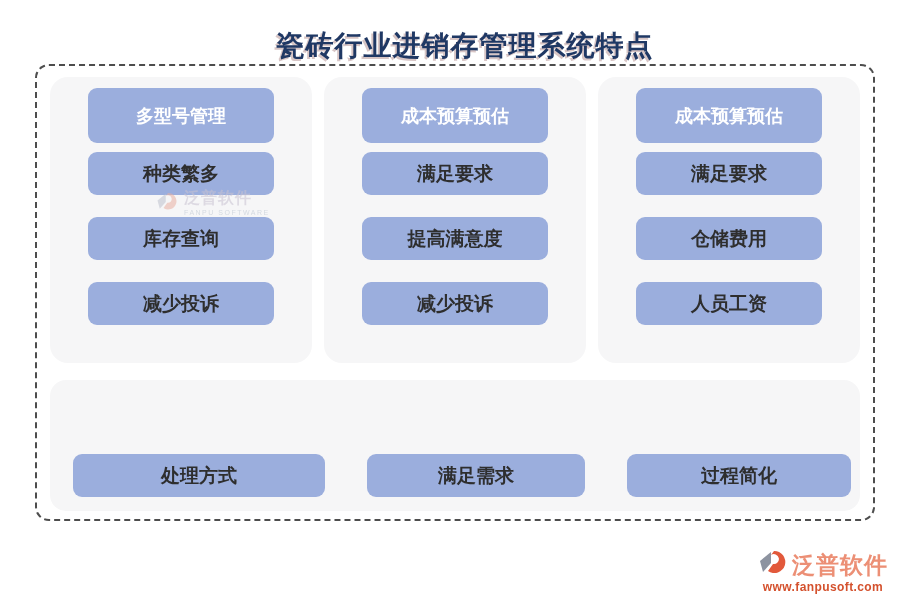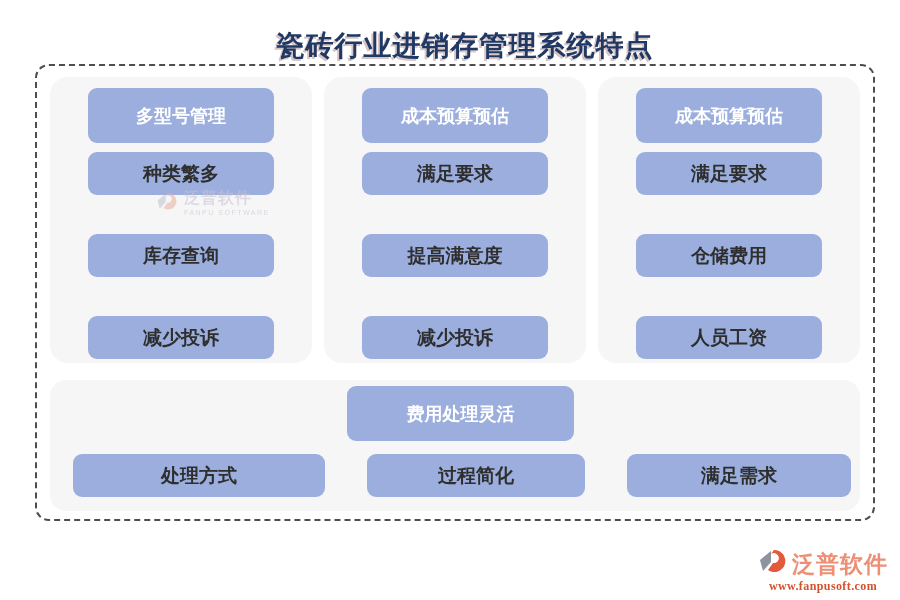--- a/index.html
+++ b/index.html
@@ -22,21 +22,21 @@
   .panel{
     flex:1;background:var(--panel-bg,#F6F6F7);border-radius:18px;
     display:flex;flex-direction:column;align-items:center;
   }
   .btn{
     box-sizing:border-box;background:var(--accent,#9BAEDD);border-radius:9px;
     display:flex;align-items:center;justify-content:center;font-weight:bold;
     text-align:center;
   }
   .col-header{width:186px;height:55px;margin-top:11px;color:var(--header-text,#FFFFFF);font-size:18px;}
-  .col-item{width:186px;height:43px;color:var(--item-text,#2E2E2E);font-size:19px;margin-top:39px;}
+  .col-item{width:186px;height:43px;color:var(--item-text,#2E2E2E);font-size:19px;margin-top:22px;}
   .col-header + .col-item{margin-top:9px;}
   .bottom-panel{
     position:relative;margin-top:17px;height:131px;
     background:var(--panel-bg,#F6F6F7);border-radius:16px;
   }
   .bottom-header{position:absolute;left:297px;top:6px;width:227px;height:55px;color:var(--header-text,#FFFFFF);font-size:18px;}
   .bottom-items{
     position:absolute;top:74px;left:0;right:0;
     display:grid;grid-template-columns:252px 218px 224px;
     justify-content:space-between;padding:0 30px 0 23px;gap:42px;
@@ -45,21 +45,21 @@
   .watermark{
     position:absolute;left:156px;top:190px;z-index:5;opacity:0.55;
     display:flex;align-items:flex-start;gap:4px;pointer-events:none;
   }
   .wm-texts{display:flex;flex-direction:column;line-height:1.05;}
   .wm-brand{font-size:16px;font-weight:bold;color:var(--watermark-gray,#C9C3D2);letter-spacing:1px;}
   .wm-sub{font-size:7px;color:#B9C3CF;letter-spacing:1.5px;margin-top:2px;}
   .footer{position:absolute;right:12px;bottom:6px;text-align:center;}
   .footer-row{display:flex;align-items:center;justify-content:flex-start;gap:2px;}
   .footer-brand{font-size:23px;font-weight:bold;color:var(--brand-salmon,#EC8F75);letter-spacing:1px;}
-  .footer-url{font-size:12px;font-weight:bold;color:var(--brand-url,#D4512D);letter-spacing:0.4px;margin-top:-3px;font-family:Liberation Serif, serif;}
+  .footer-url{font-size:12px;font-weight:bold;color:var(--brand-url,#D4512D);letter-spacing:0.4px;margin-top:-3px;}
 </style>
 </head>
 <body>
 
 <div class="page">
 
   <h1 class="title">瓷砖行业进销存管理系统特点</h1>
 
   <div class="board">
 
@@ -82,25 +82,24 @@
       <div class="panel">
         <div class="btn col-header">成本预算预估</div>
         <div class="btn col-item">满足要求</div>
         <div class="btn col-item">仓储费用</div>
         <div class="btn col-item">人员工资</div>
       </div>
 
     </div>
 
     <div class="bottom-panel">
-      <div class="btn bottom-header">费用处理灵活</div>
       <div class="bottom-items">
         <div class="btn bottom-item">处理方式</div>
+        <div class="btn bottom-item">满足需求</div>
         <div class="btn bottom-item">过程简化</div>
-        <div class="btn bottom-item">满足需求</div>
       </div>
     </div>
 
   </div>
 
   <div class="watermark">
     <span>
       <svg width="24" height="24" viewBox="0 0 32 32" aria-hidden="true">
         <polygon points="2,14 13,5 13,16 5,25" fill="#BFC3CE"></polygon>
         <path d="M16 4 a11 11 0 1 1 -6 20 l5 -7 a5 5 0 1 0 -2 -9 z" fill="#E9B1A2"></path>

